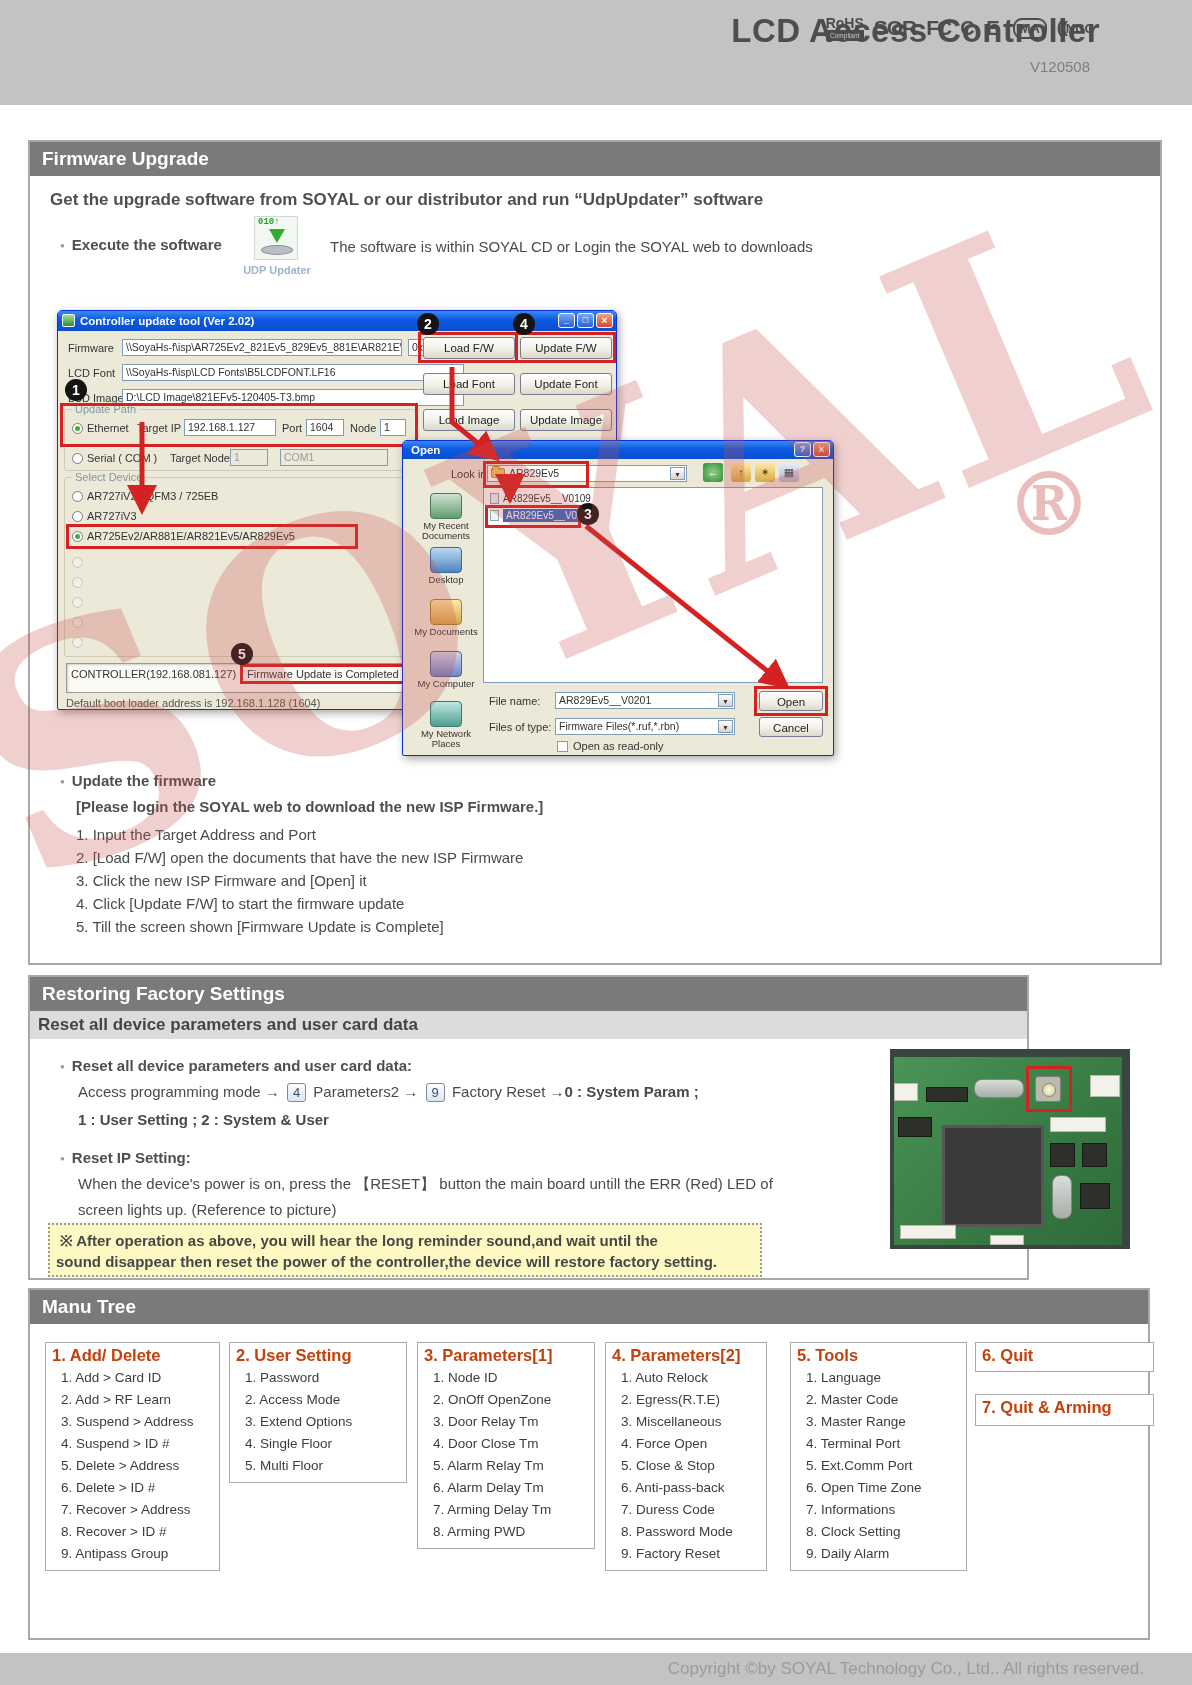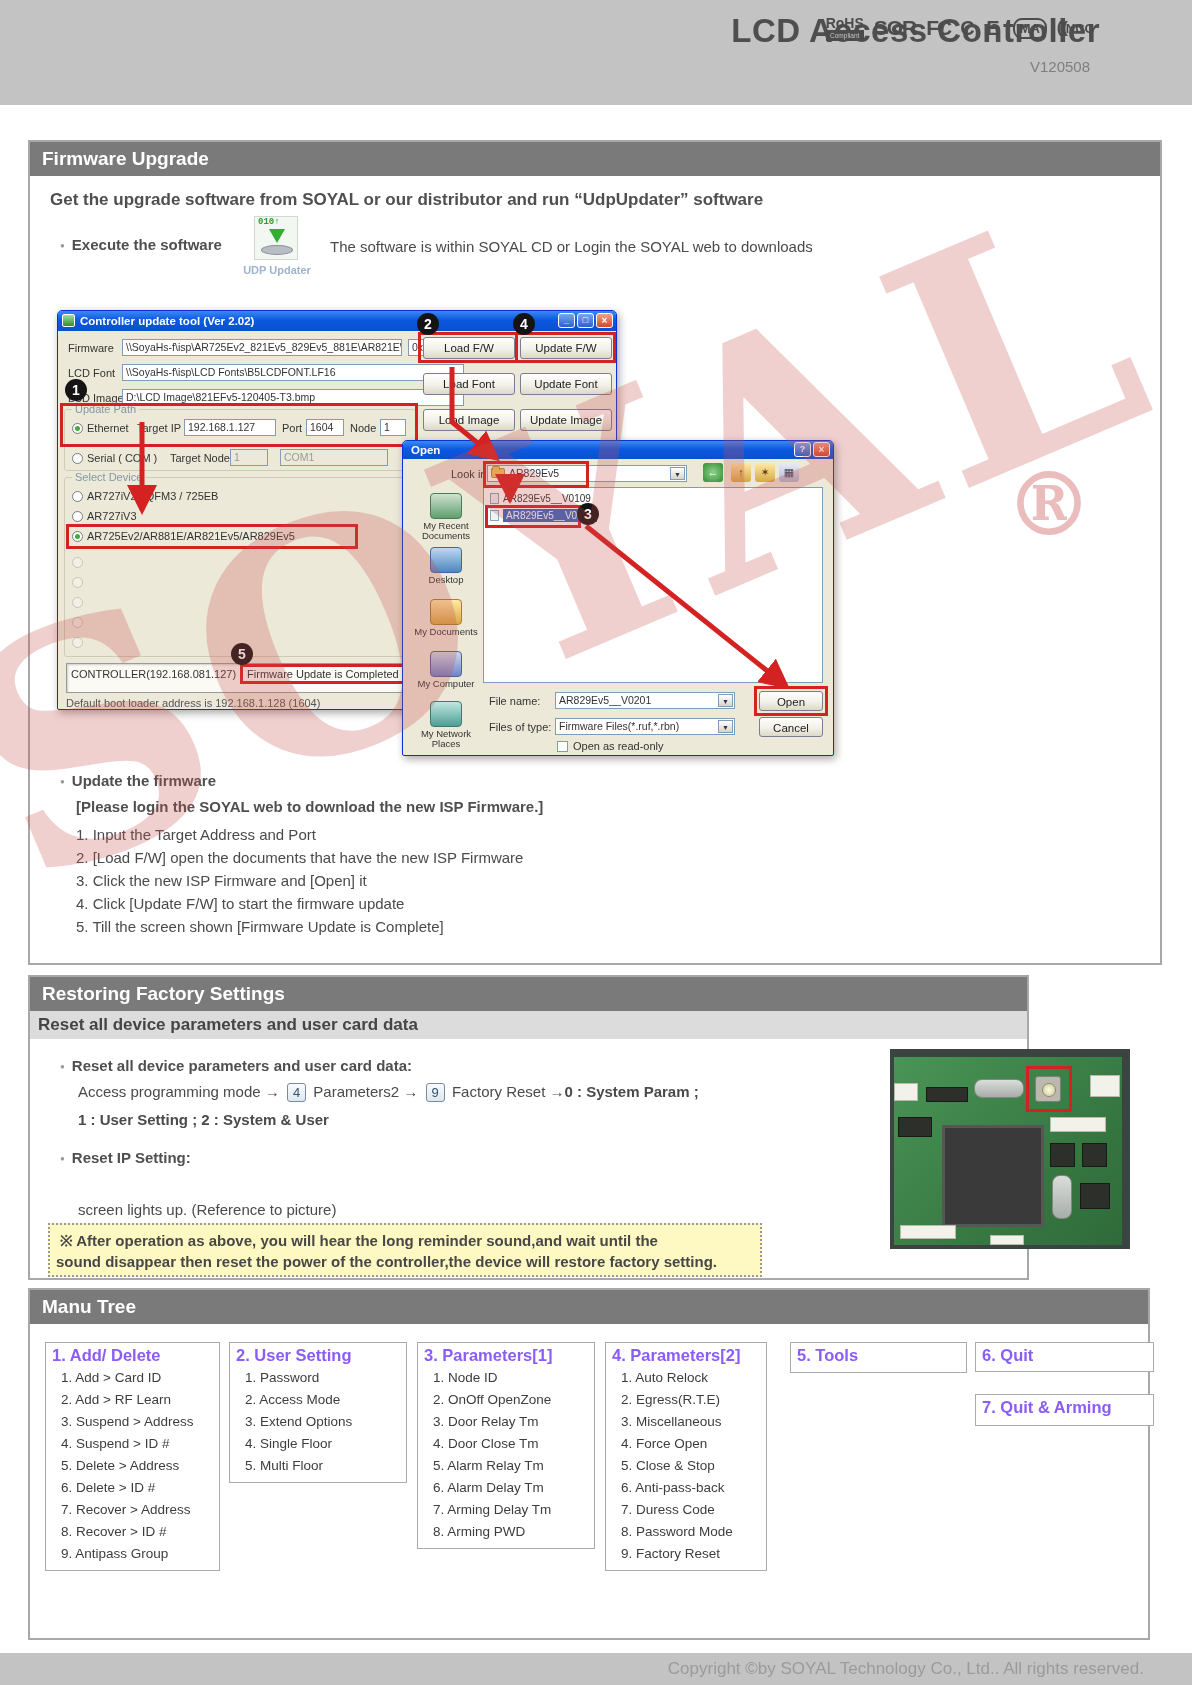--- a/index.html
+++ b/index.html
@@ -104,21 +104,21 @@
   .pcb-el { position:absolute; }
   .el-conn { background:#f2f2ea; border:1px solid #b9b9ad; }
   .el-dark { background:#2c2f2a; border:1px solid #181a16; }
   .el-silver { background:linear-gradient(#dadedb,#a7ada8); border:1px solid #82887f; border-radius:8px; }
   .el-chip { background:#3a3a3a; border:3px solid #565656; }
   .reset-btn { background:#b9b9b0; border:1px solid #7e7e76; border-radius:3px; }
   .reset-btn::after { content:""; position:absolute; left:6px; top:6px; width:12px; height:12px; border-radius:50%; background:radial-gradient(#fffbe2,#c9c49a); border:1px solid #8e8a66; }
 
   
   .menu-box { position:absolute; border:1px solid #ababab; background:#fff; padding-bottom:5px; }
-  .menu-head { font-size:16.5px; font-weight:bold; color:#8b5cf6; padding:3px 0 2px 6px; white-space:nowrap; }
+  .menu-head { font-size:16.5px; font-weight:bold; color:#c2410c; padding:3px 0 2px 6px; white-space:nowrap; }
   .menu-item { font-size:13.5px; color:#3d3d3d; line-height:22px; padding-left:15px; white-space:nowrap; }
 
   
   .watermark { position:absolute; left:-15px; top:600px; font-family:"DejaVu Serif", serif; font-weight:bold; font-size:315px; letter-spacing:14px; color:rgba(199,78,78,.27); transform:rotate(-23deg); transform-origin:0 50%; z-index:40; pointer-events:none; white-space:nowrap; }
   .wm-reg { position:absolute; left:1005px; top:452px; font-size:88px; font-weight:bold; font-family:"DejaVu Serif", serif; color:rgba(199,78,78,.38); z-index:40; pointer-events:none; }
 </style>
 </head>
 <body>
 
 <div class="page">
@@ -311,20 +311,21 @@
     <div class="body-line" style="left:48px; top:106px;">
       <span>Access programming mode →</span>
       <span class="keycap">4</span>
       <span>Parameters2 →</span>
       <span class="keycap">9</span>
       <span>Factory Reset →</span><b>0 : System Param ;</b>
     </div>
     <div class="body-line" style="left:48px; top:134px; font-weight:bold;">1 : User Setting ; 2 : System &amp; User</div>
 
     <div class="b-head bullet" style="left:30px; top:172px;">Reset IP Setting:</div>
+    <div class="body-line" style="left:48px; top:198px;">When the device's power is on, press the 【RESET】 button the main board untill the ERR (Red) LED of</div>
     <div class="body-line" style="left:48px; top:224px;">screen lights up. (Reference to picture)</div>
 
     <div class="note-box">
       <div>※ After operation as above, you will hear the long reminder sound,and wait until the</div>
       <div class="l2">sound disappear then reset the power of the controller,the device will restore factory setting.</div>
     </div>
 
     <div class="pcb">
       <div class="pcb-board">
         <div class="pcb-el el-conn" style="left:0; top:26px; width:24px; height:18px;"></div>
@@ -422,20 +423,39 @@
 
   <div class="menu-item">7. Duress Code</div>
 
   <div class="menu-item">8. Password Mode</div>
 
   <div class="menu-item">9. Factory Reset</div>
 </div>
     </div>
     <div class="menu-box" style="left:760px; top:52px; width:177px;">
       <div class="menu-head">5. Tools</div>
+      <div>
+  <div class="menu-item">1. Language</div>
+
+  <div class="menu-item">2. Master Code</div>
+
+  <div class="menu-item">3. Master Range</div>
+
+  <div class="menu-item">4. Terminal Port</div>
+
+  <div class="menu-item">5. Ext.Comm Port</div>
+
+  <div class="menu-item">6. Open Time Zone</div>
+
+  <div class="menu-item">7. Informations</div>
+
+  <div class="menu-item">8. Clock Setting</div>
+
+  <div class="menu-item">9. Daily Alarm</div>
+</div>
     </div>
     <div class="menu-box" style="left:945px; top:52px; width:179px; height:30px; padding-bottom:0;">
       <div class="menu-head">6. Quit</div>
     </div>
     <div class="menu-box" style="left:945px; top:104px; width:179px; height:32px; padding-bottom:0;">
       <div class="menu-head">7. Quit &amp; Arming</div>
     </div>
   </div>
 
   <div class="page-footer">

